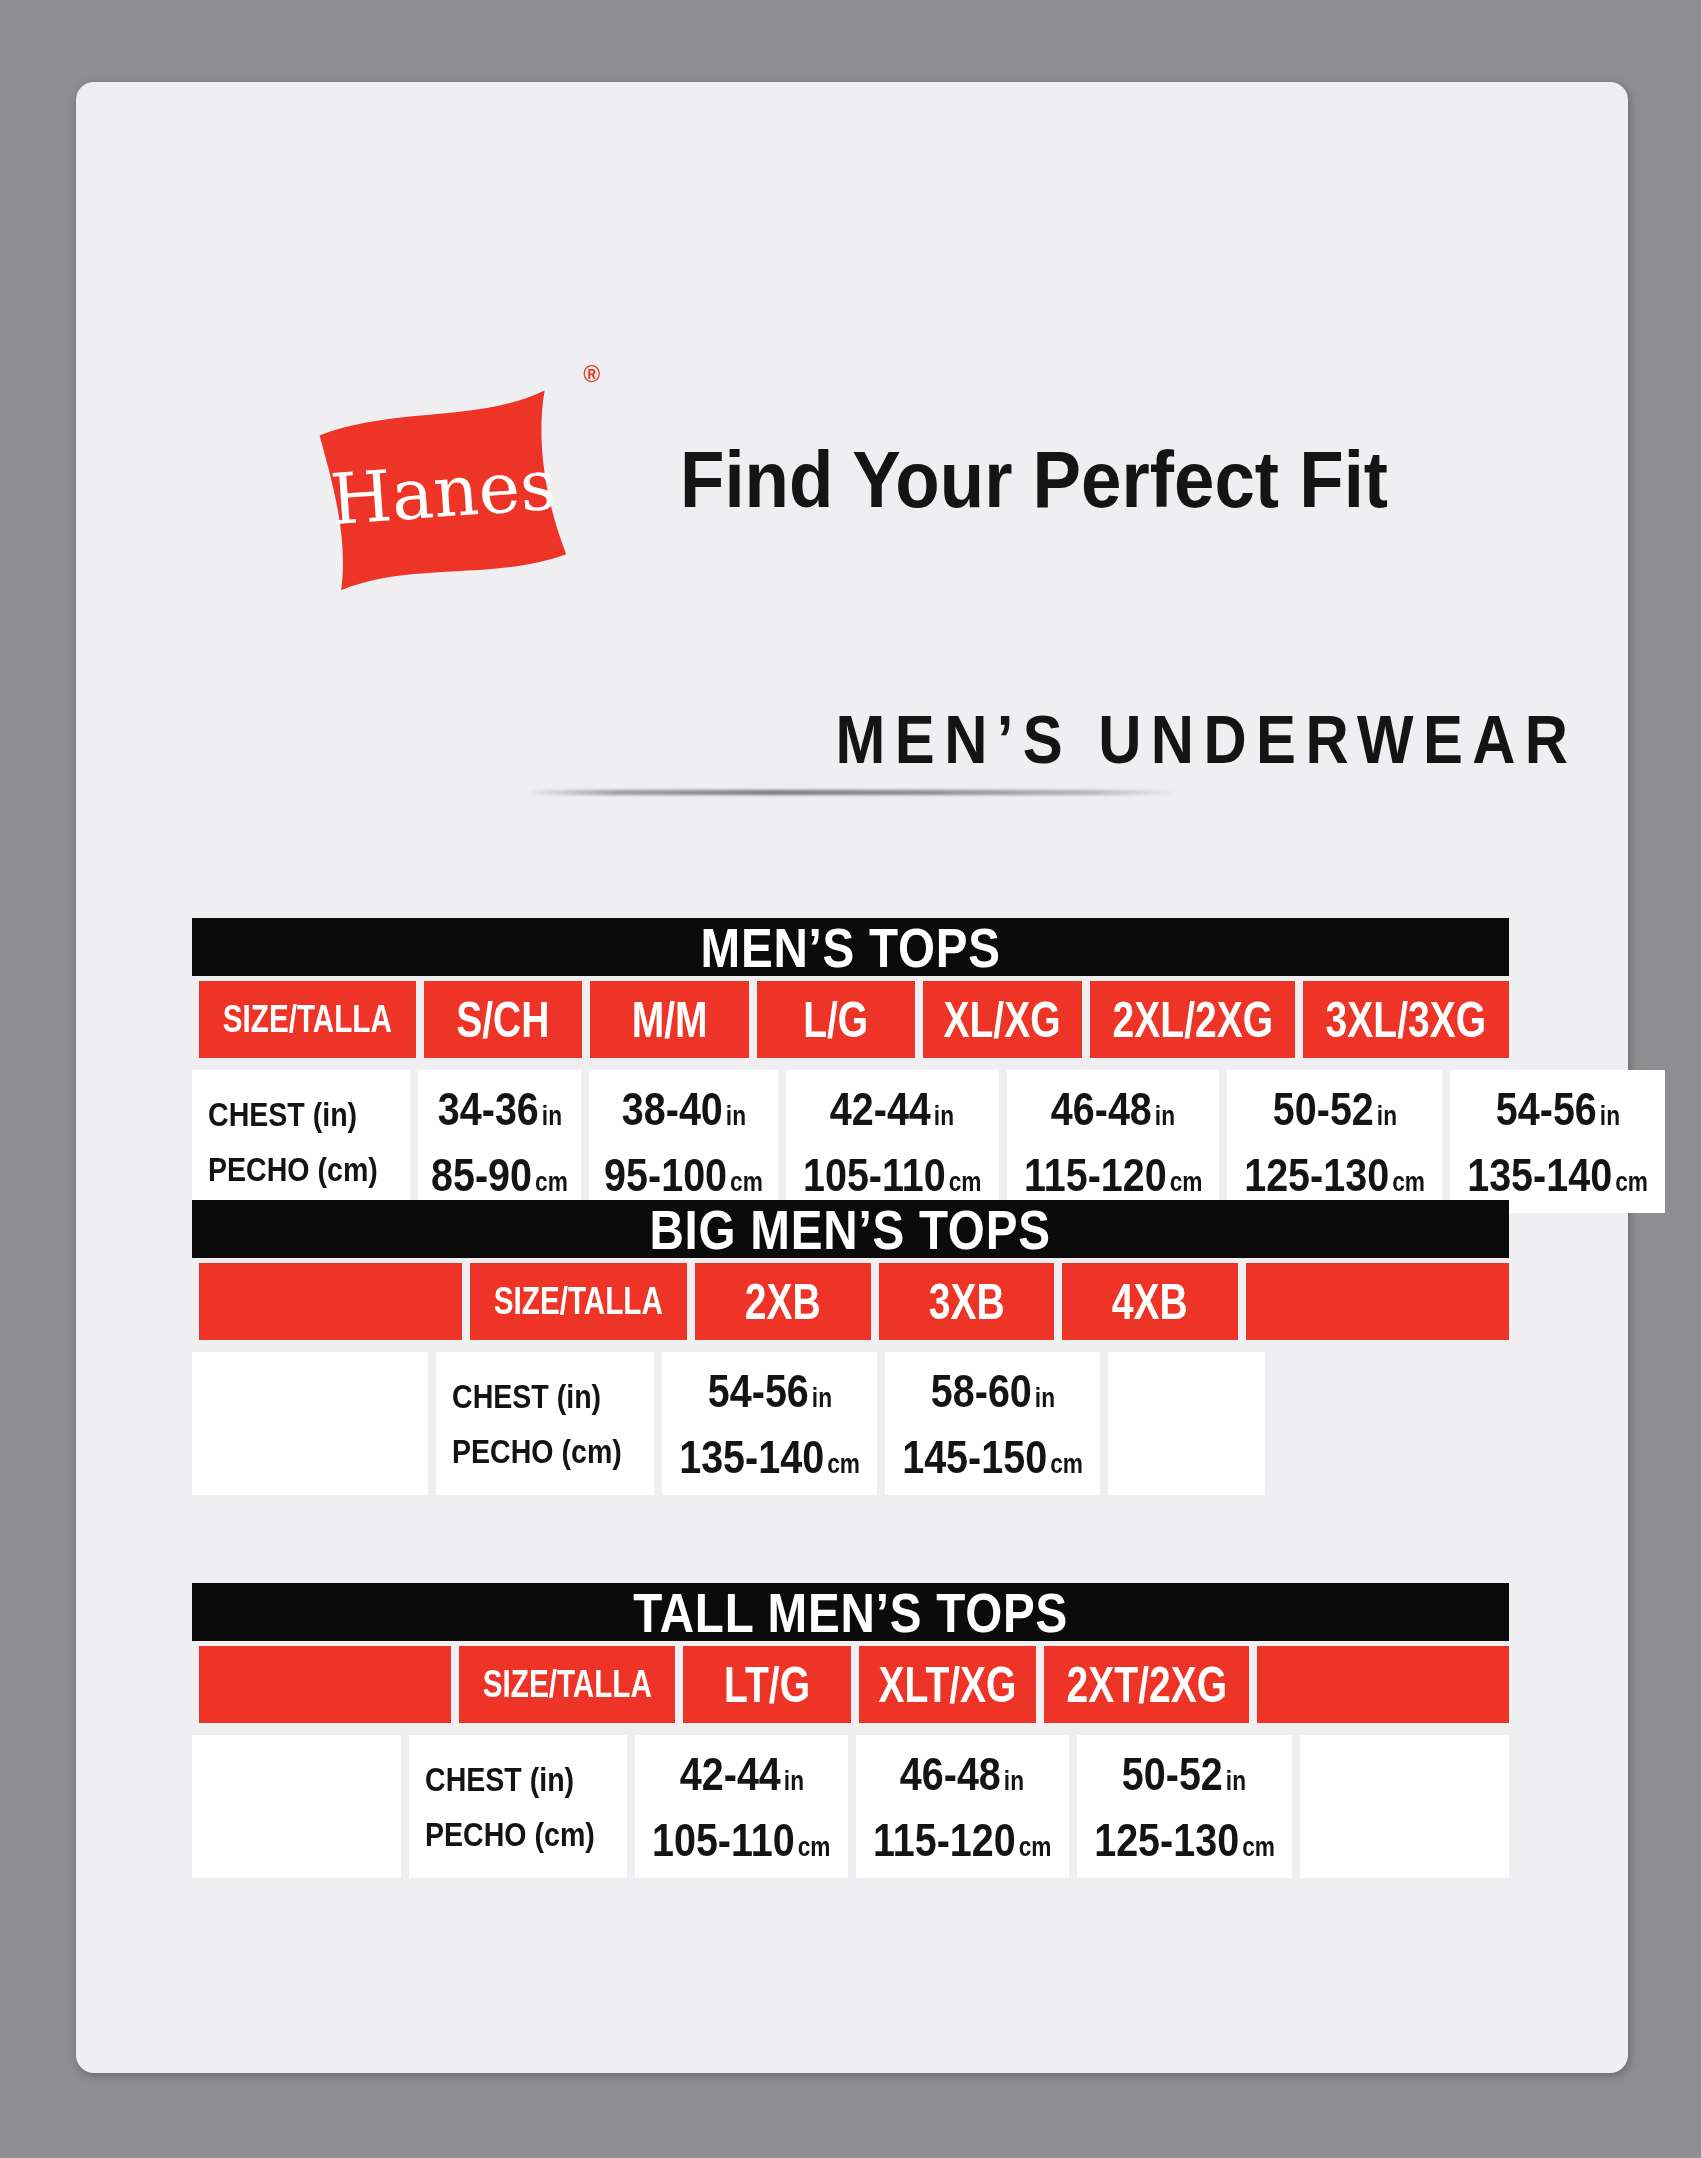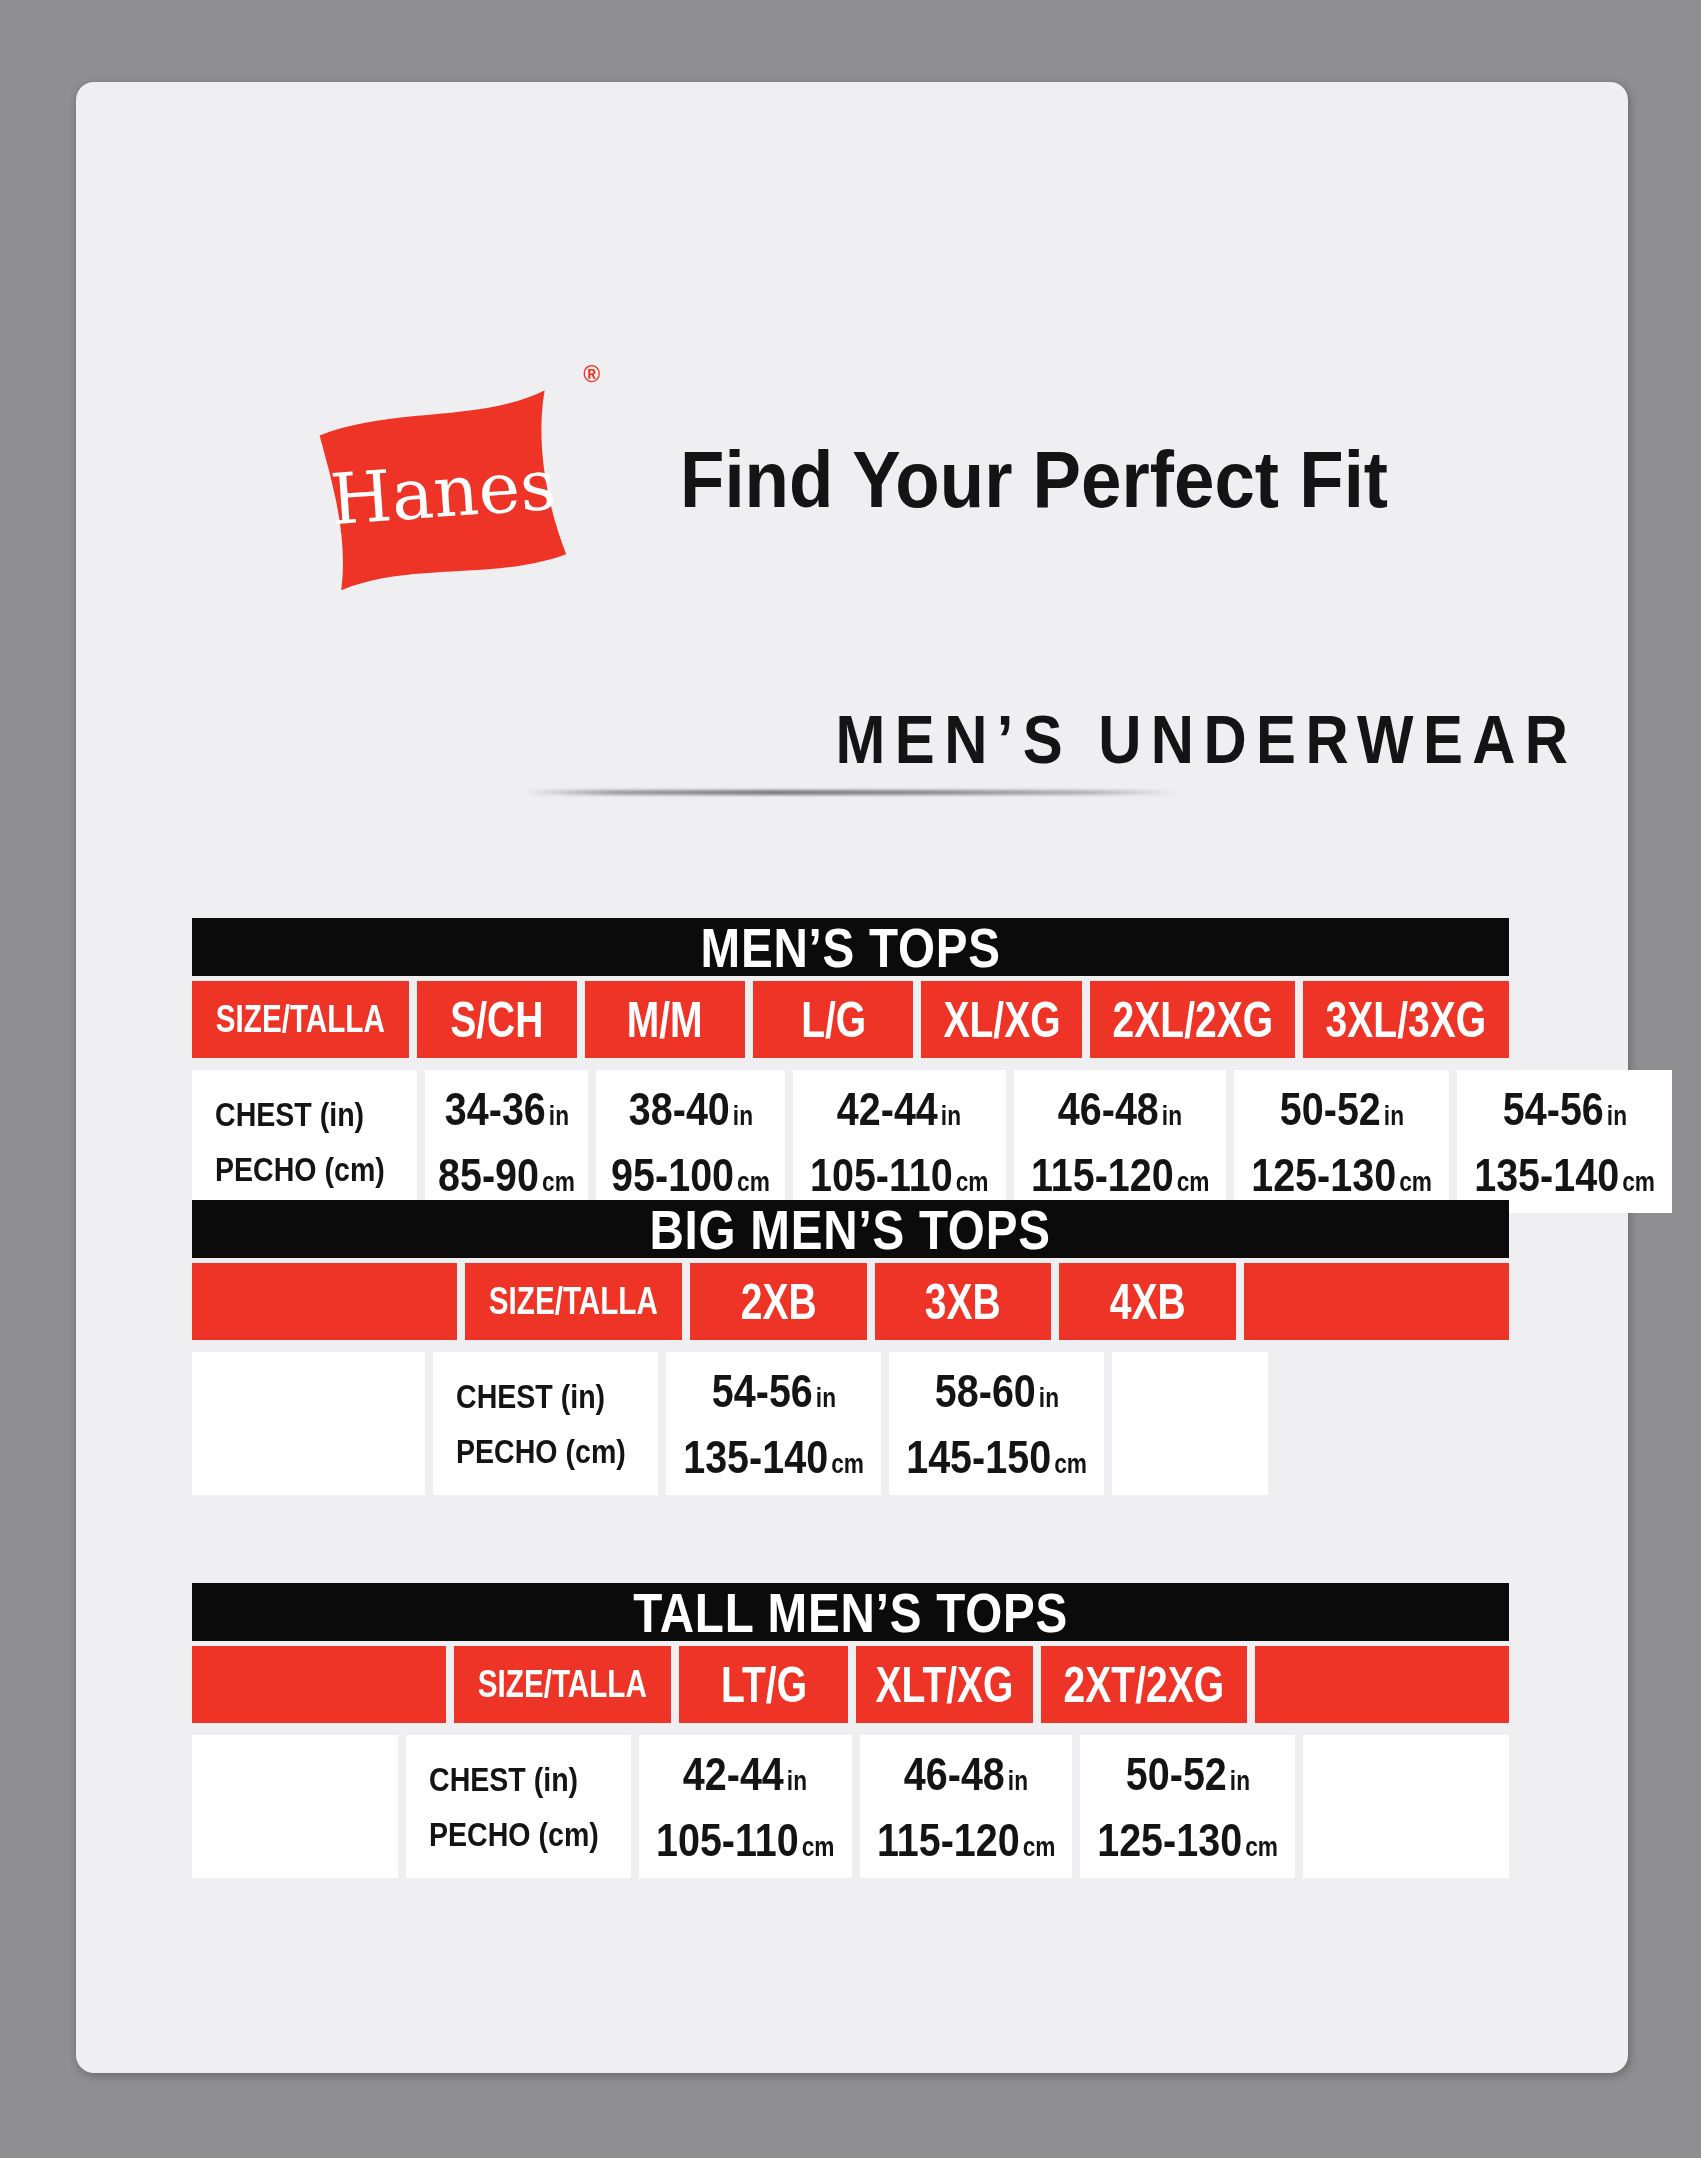--- a/index.html
+++ b/index.html
@@ -64,39 +64,39 @@
   }
   .band span{
     color:#fff;font-size:56px;font-weight:bold;letter-spacing:0.9px;
     display:inline-block;transform:scaleX(.85);white-space:nowrap;
   }
 
   .grid{display:grid;column-gap:8px;}
   .cols7{grid-template-columns:repeat(7,1fr);}
   .colsBig{grid-template-columns:1.5fr 1fr 1fr 1fr 1fr 1.5fr;}
 
-  .red-row{height:77px;margin-bottom:11.6px;}
+  .red-row{height:77px;margin-bottom:11.6px;margin-left:7px;}
   .red-cell{
     background:#ee3426;color:#fff;
     display:flex;align-items:center;justify-content:center;
   }
   .red-cell .size-txt{
     font-size:50px;font-weight:bold;display:inline-block;
     transform:scaleX(.78);white-space:nowrap;
   }
   .red-cell .talla-txt{
     font-size:38px;font-weight:bold;display:inline-block;
     transform:scaleX(.78);white-space:nowrap;
   }
 
   .data-row{height:143px;}
   .white-cell{background:#ffffff;}
   .label-cell{
     display:flex;flex-direction:column;justify-content:center;
-    padding-left:23px;row-gap:21.5px;
+    padding-left:16px;row-gap:21.5px;
   }
   .label-cell span{
     font-size:34px;font-weight:bold;color:#141414;line-height:1;
     display:inline-block;transform:scaleX(.84);transform-origin:left center;
     white-space:nowrap;
   }
   .val-cell{
     display:flex;flex-direction:column;justify-content:center;align-items:center;
     row-gap:19.7px;
   }

